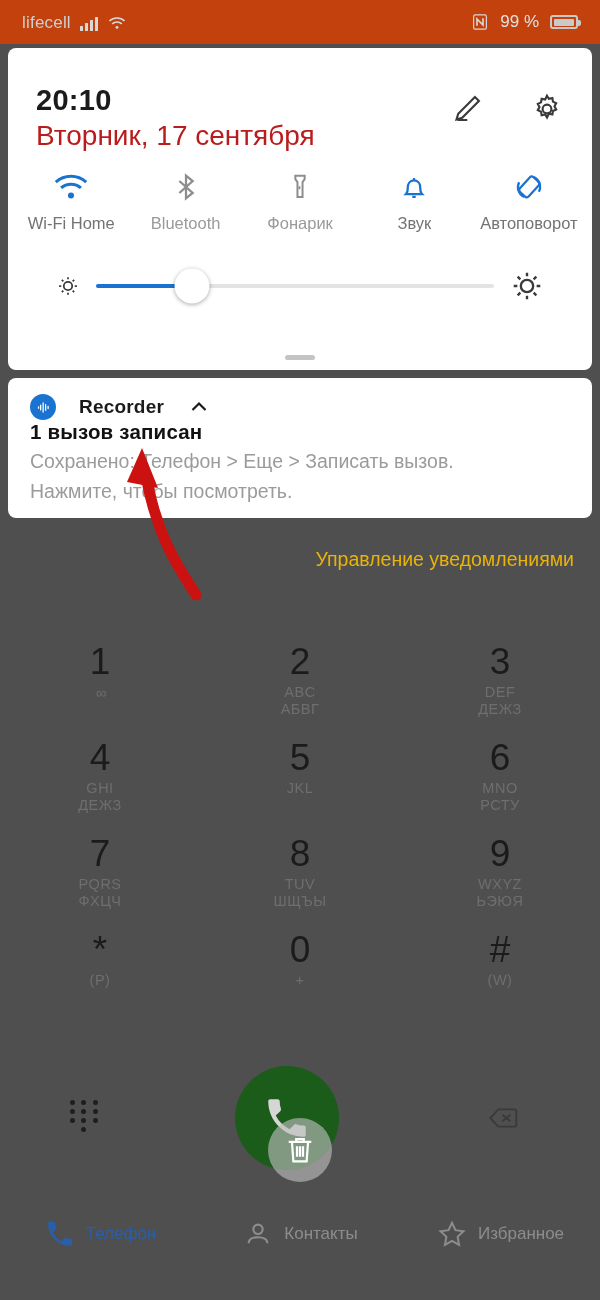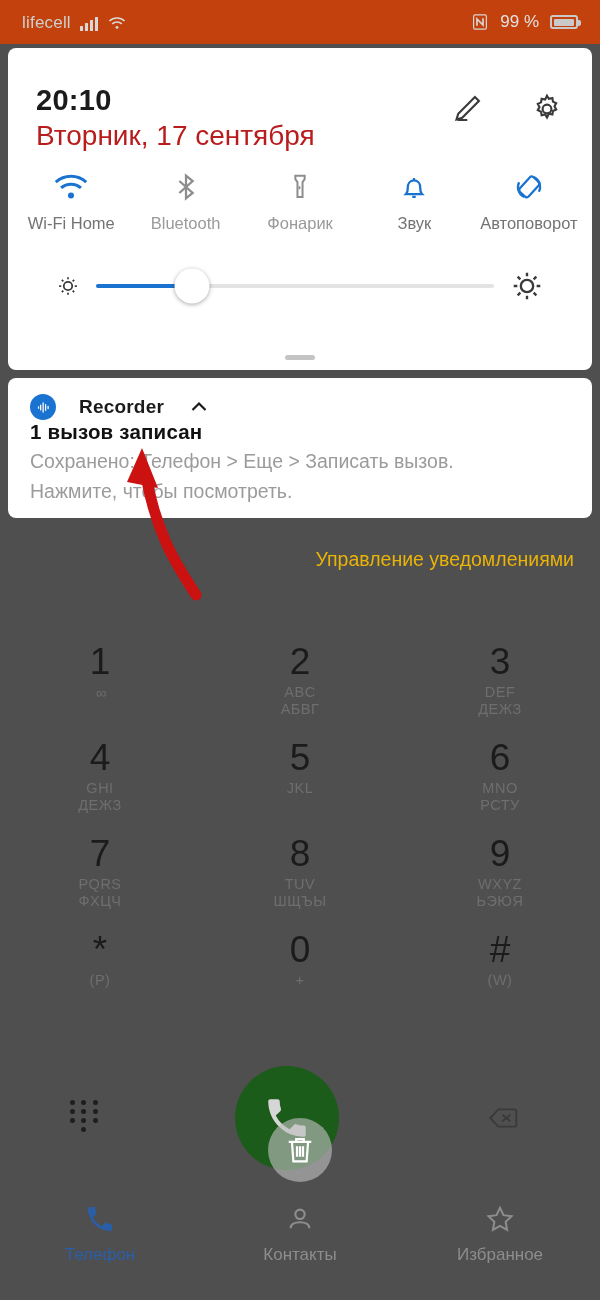--- a/index.html
+++ b/index.html
@@ -66,21 +66,21 @@
   .callbtn{
     width:104px; height:104px; border-radius:50%; background:#1b5c1b;
     display:flex; align-items:center; justify-content:center;
   }
   .backspace{ width:60px; height:40px; display:flex; align-items:center; justify-content:center; }
 
   .tabbar{
     position:absolute; top:1140px; left:0; width:600px; height:100px;
     display:flex;
   }
-  .tab{ flex:1; display:flex; flex-direction:column; align-items:center; justify-content:center; gap:10px; }
+  .tab{ flex:1; display:flex; flex-direction:row; align-items:center; justify-content:center; gap:10px; }
   .tab .tl{ font-size:17px; color:#8d8d8d; }
   .tab.active .tl{ color:#2a5fa8; }
 
   .navbar{
     position:absolute; top:1240px; left:0; width:600px; height:60px;
     display:flex; align-items:center; justify-content:center; gap:120px;
   }
 
   
   .qs{

